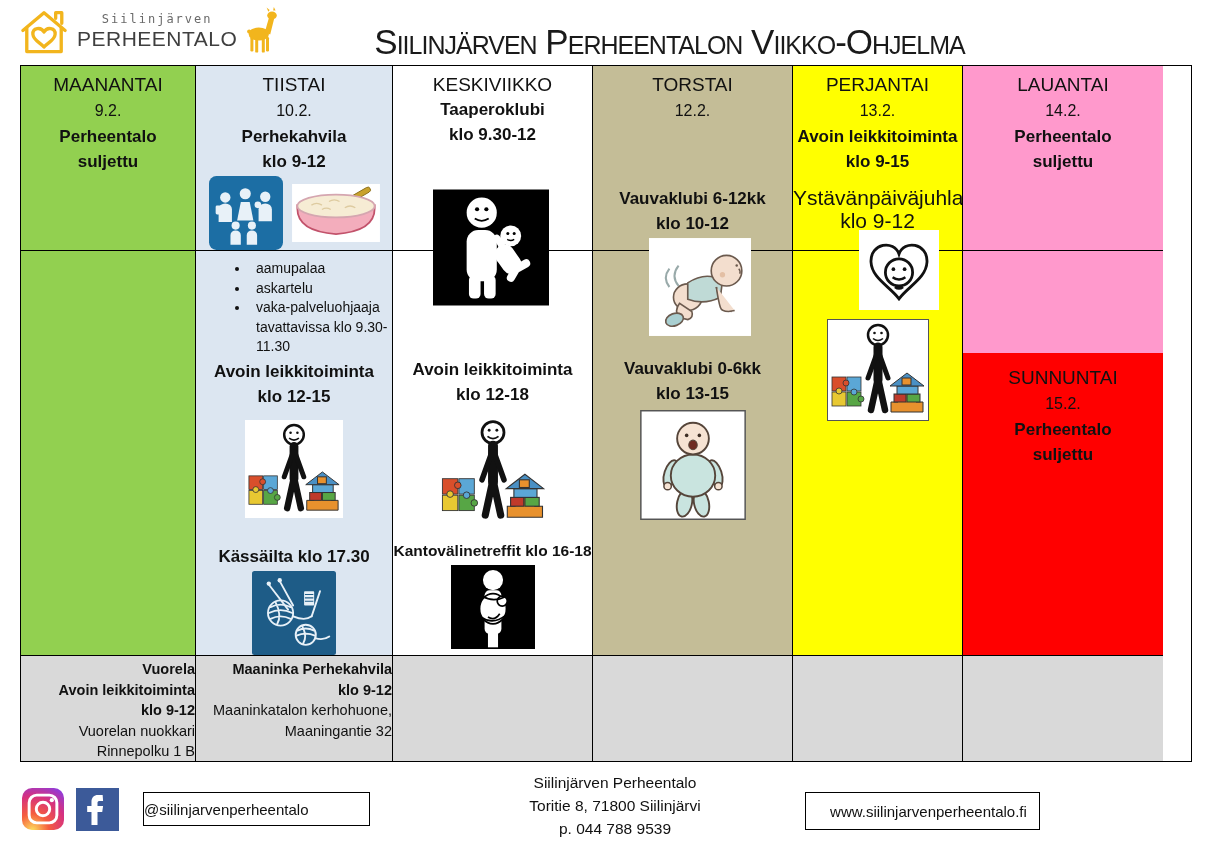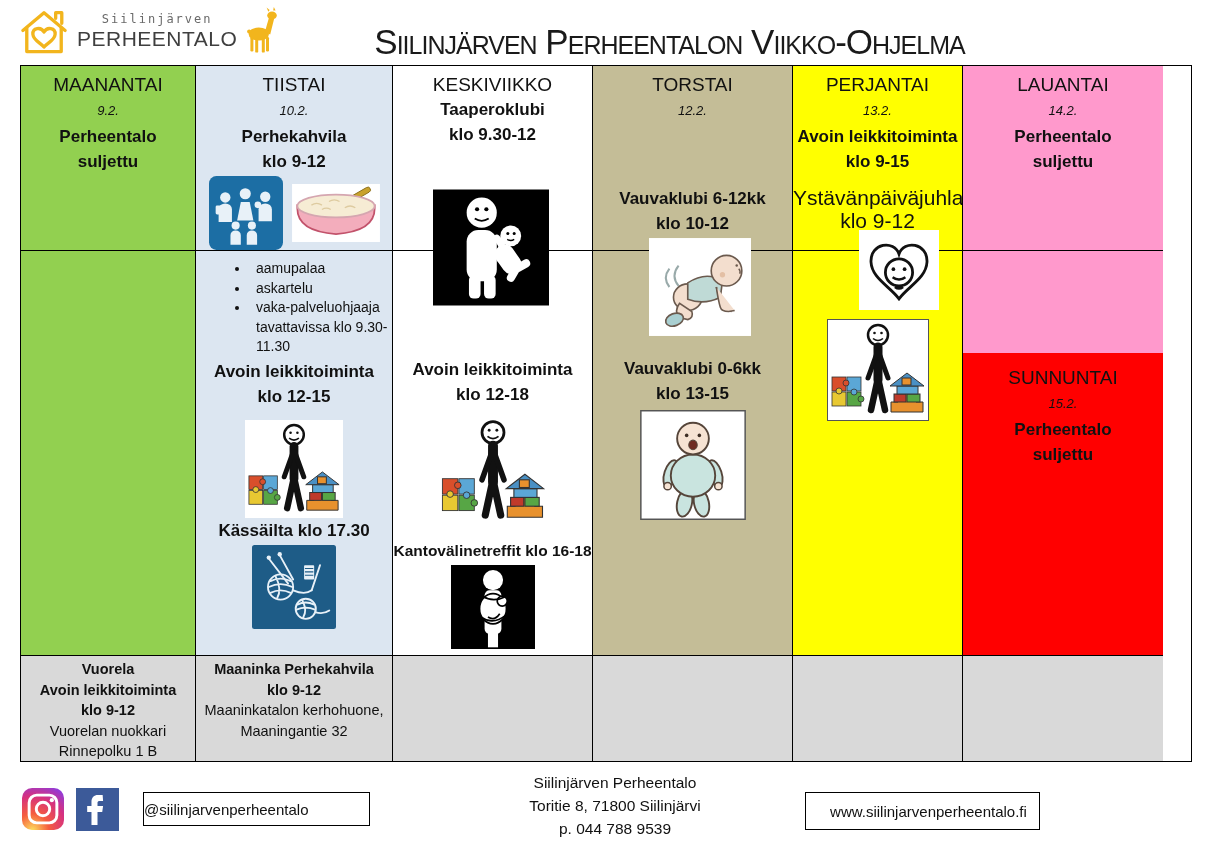--- a/index.html
+++ b/index.html
@@ -17,32 +17,32 @@
   .schedule{position:absolute;left:20px;top:65px;width:1170px;height:695px;display:flex;border:1px solid #000;}
   .col{box-sizing:border-box;border-right:1px solid #000;position:relative;display:flex;flex-direction:column;overflow:hidden;}
   .col:last-child{border-right:none;}
   .w-mon{width:175px}.w-tue{width:197px}.w-wed{width:200px}.w-thu{width:200px}.w-fri{width:170px}.w-sat{width:200px}
   .cell{box-sizing:border-box;border-bottom:1px solid #000;text-align:center;}
   .r1{height:185px}.r2{height:405px}.r2a{height:102px;border-bottom:none}.r2b{height:303px}.r3{height:105px;border-bottom:none}
   .bg-mon{background:#92D050}.bg-tue{background:#DCE6F1}.bg-wed{background:#FFFFFF}
   .bg-thu{background:#C4BD97}.bg-fri{background:#FFFF00}.bg-sat{background:#FF99CC}
   .bg-sun{background:#FF0000}.bg-gray{background:#D9D9D9}
   .day{font-size:19px;line-height:24px;padding-top:7px;}
-  .date{font-size:13px;line-height:27px;font-style:italic;}
+  .date{font-size:16px;line-height:27px;}
   .ev{font-weight:700;font-size:17px;line-height:25px;}
   .ev-reg{font-size:21px;line-height:23px;}
-  .mt62{margin-top:62px}.mt12{margin-top:12px}.mt2{margin-top:2px}.mt26{}
+  .mt62{margin-top:62px}.mt12{margin-top:12px}.mt2{margin-top:2px}.mt26{margin-top:26px}
   .pt106{padding-top:106px}.pt105{padding-top:105px}.pt6{padding-top:6px}
   .small-ev{font-weight:700;font-size:15.5px;line-height:20px;margin-top:14px;}
   .icon-row{display:flex;justify-content:center;align-items:center;gap:9px;margin-top:2px;}
   .bullets{text-align:left;margin:8px 0 0 40px;padding:0 0 0 14px;font-size:14px;line-height:19.5px;width:148px;}
   .bullets li{margin:0;padding-left:6px;}
   .x{font-size:14.5px;line-height:20.5px;}
   .x.b{font-weight:700;}
-  .r3{padding-top:3px;}
+  .r3{padding-top:3px;text-align:right;}
   svg{display:inline-block;vertical-align:top;}
   .ic-family{width:74px;height:74px}
   .ic-porridge{width:88px;height:58px}
   .ic-taapero{position:absolute;top:123px;left:40px;width:116px;height:117px;z-index:2}
   .ic-play-t{width:100px;height:98px;margin-top:11px}
   .ic-craft{width:84px;height:84px;margin-top:2px}
   .ic-play-w{width:110px;height:112px;margin-top:8px}
   .ic-sling{width:86px;height:84px;margin-top:4px}
   .ic-crawl{position:absolute;top:172px;left:56px;width:102px;height:98px;z-index:2}
   .ic-baby{width:108px;height:110px;margin-top:4px}

